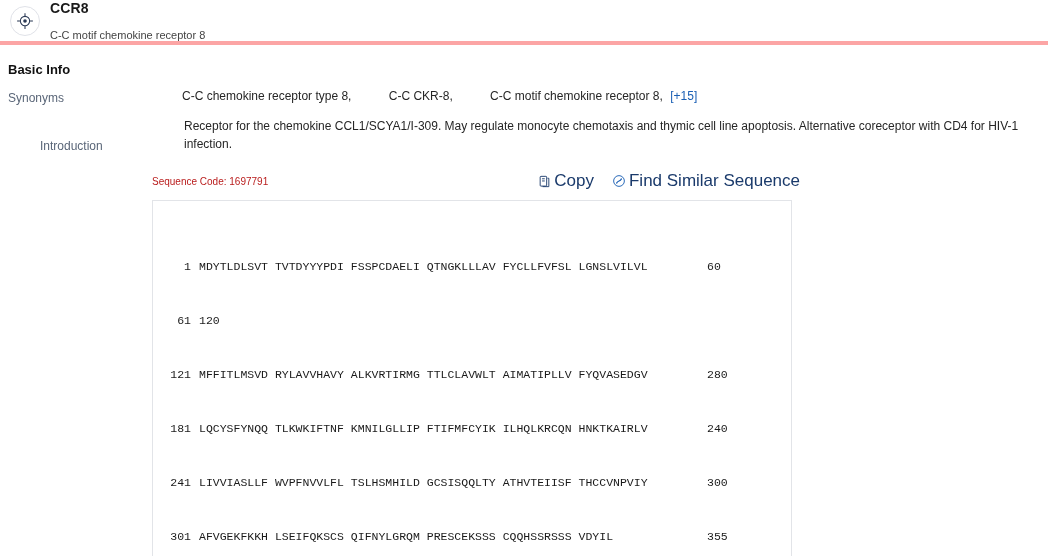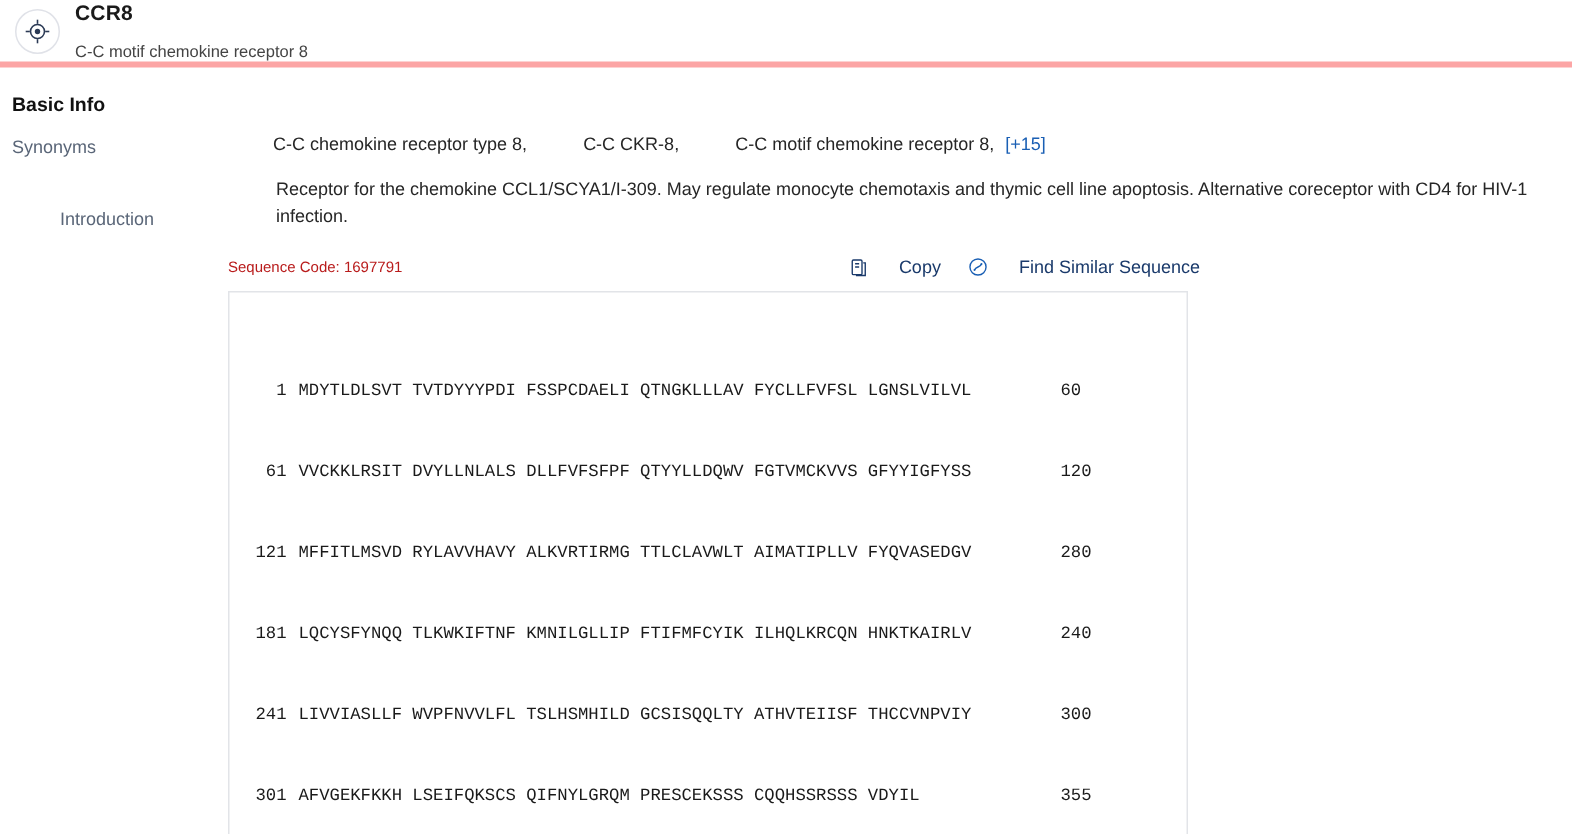--- a/index.html
+++ b/index.html
@@ -62,22 +62,22 @@
   
   #sequence-row { margin-top: 18px; }
   #sequence-body { flex: 1 1 auto; position: relative; }
   #sequence-head {
     display: flex; align-items: center; justify-content: space-between;
     width: 648px;
   }
   #sequence-code { font-size: 10px; color: #b91c1c; }
   #sequence-actions { display: flex; align-items: center; gap: 18px; }
   .seq-action {
-    display: flex; align-items: center; gap: 20px;
-    font-size: 12px; color: #1a3a6b; cursor: pointer;
+    display: flex; align-items: center; gap: 3px;
+    font-size: 17px; color: #1a3a6b; cursor: pointer;
   }
   #sequence-box {
     margin-top: 9px;
     width: 640px;
     border: 1px solid #e2e4e8;
     background: #fff;
     padding: 14px 0 16px 0;
   }
   #seq-ruler-line {
     position: relative;
@@ -188,21 +188,20 @@
       <div id="sequence-box">
 
         <div id="seq-lines">
           <div class="seq-line">
             <span class="seq-start">1</span>
             <span class="seq-chunks">MDYTLDLSVT TVTDYYYPDI FSSPCDAELI QTNGKLLLAV FYCLLFVFSL LGNSLVILVL</span>
             <span class="seq-end">60</span>
           </div>
           <div class="seq-line">
             <span class="seq-start">61</span>
-            <span class="seq-chunks">VVCKKLRSIT DVYLLNLALS DLLFVFSFPF QTYYLLDQWV FGTVMCKVVS GFYYIGFYSS</span>
             <span class="seq-end">120</span>
           </div>
           <div class="seq-line">
             <span class="seq-start">121</span>
             <span class="seq-chunks">MFFITLMSVD RYLAVVHAVY ALKVRTIRMG TTLCLAVWLT AIMATIPLLV FYQVASEDGV</span>
             <span class="seq-end">280</span>
           </div>
           <div class="seq-line">
             <span class="seq-start">181</span>
             <span class="seq-chunks">LQCYSFYNQQ TLKWKIFTNF KMNILGLLIP FTIFMFCYIK ILHQLKRCQN HNKTKAIRLV</span>

